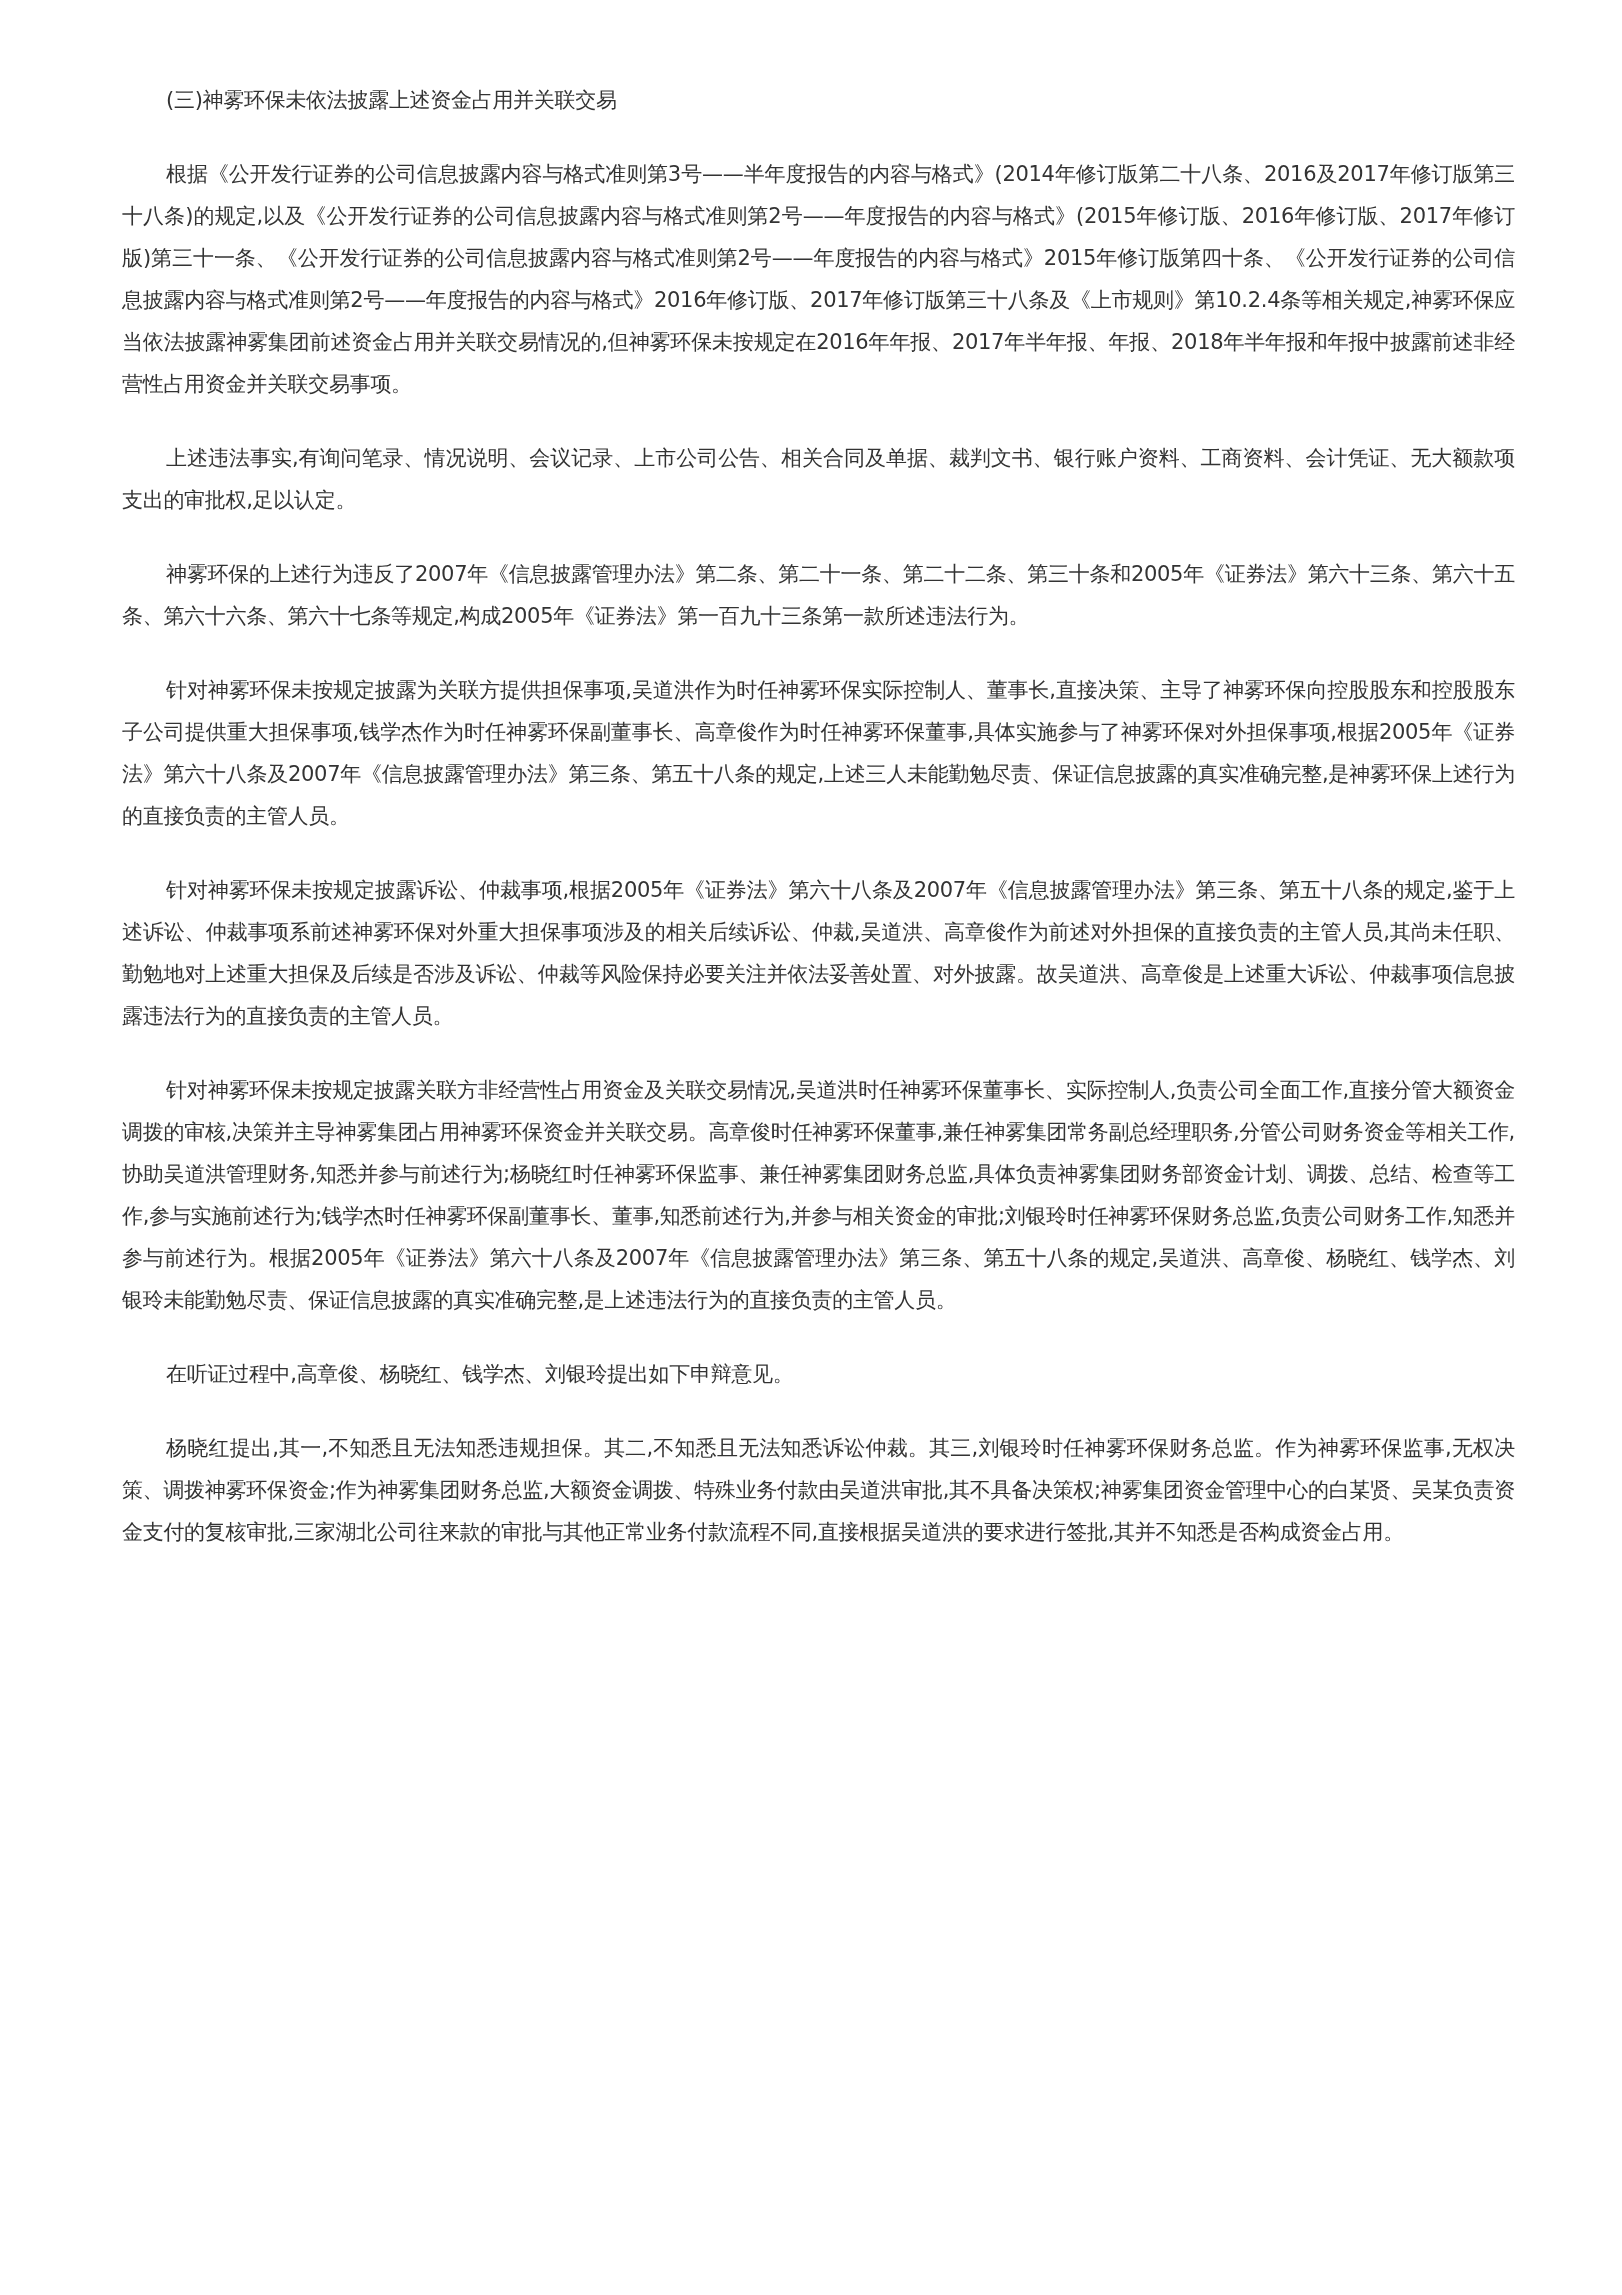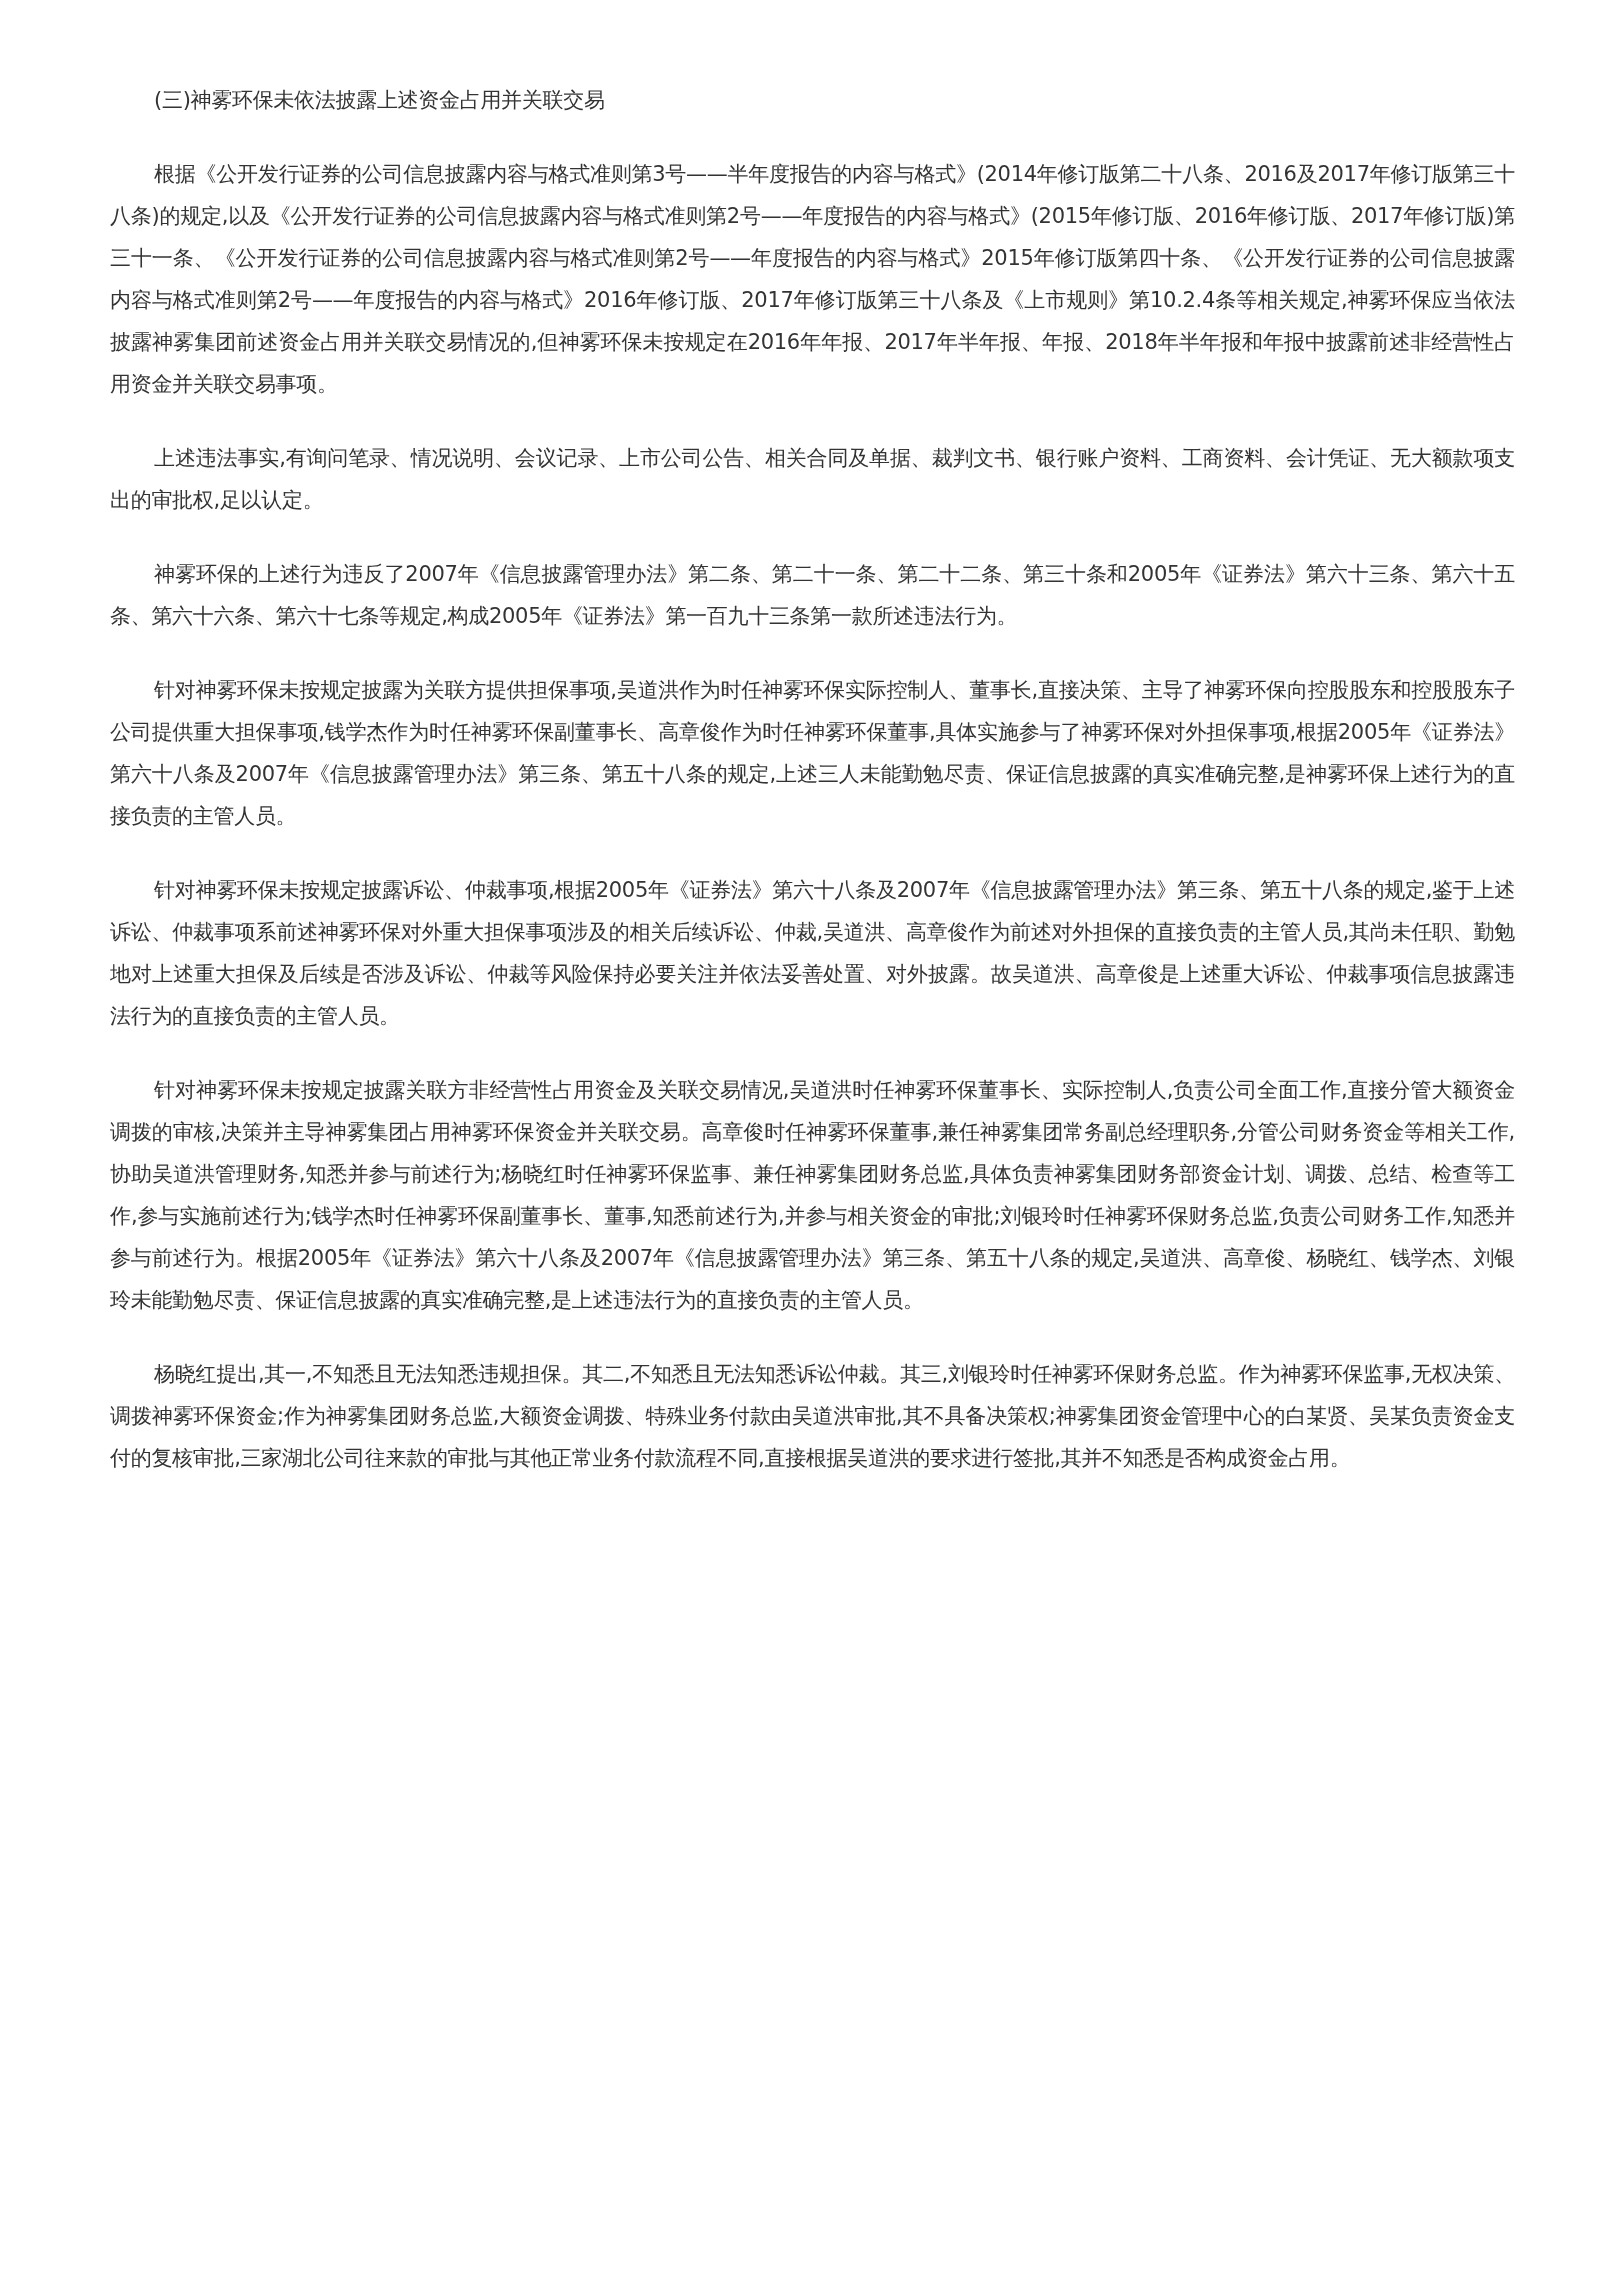--- a/index.html
+++ b/index.html
@@ -15,36 +15,37 @@
       font-family: "DejaVu Sans", "Liberation Sans", sans-serif;
       color: #333333;
     }
     .doc {
       position: absolute;
       left: 110px;
       top: 79px;
       width: 1405px;
     }
     .para {
-      margin: 0 0 32px 0;
+      margin: 0 0 32px 12px;
       font-size: 21px;
       line-height: 42px;
       text-indent: 2.1em;
       text-align: justify;
       letter-spacing: -0.3px;
       word-break: break-all;
     }
     .para:last-child { margin-bottom: 0; }
   </style>
 </head>
 <body>
 
 <div class="doc">
   <p class="para">(三)神雾环保未依法披露上述资金占用并关联交易</p>
   <p class="para">根据《公开发行证券的公司信息披露内容与格式准则第3号——半年度报告的内容与格式》(2014年修订版第二十八条、2016及2017年修订版第三十八条)的规定,以及《公开发行证券的公司信息披露内容与格式准则第2号——年度报告的内容与格式》(2015年修订版、2016年修订版、2017年修订版)第三十一条、《公开发行证券的公司信息披露内容与格式准则第2号——年度报告的内容与格式》2015年修订版第四十条、《公开发行证券的公司信息披露内容与格式准则第2号——年度报告的内容与格式》2016年修订版、2017年修订版第三十八条及《上市规则》第10.2.4条等相关规定,神雾环保应当依法披露神雾集团前述资金占用并关联交易情况的,但神雾环保未按规定在2016年年报、2017年半年报、年报、2018年半年报和年报中披露前述非经营性占用资金并关联交易事项。</p>
   <p class="para">上述违法事实,有询问笔录、情况说明、会议记录、上市公司公告、相关合同及单据、裁判文书、银行账户资料、工商资料、会计凭证、无大额款项支出的审批权,足以认定。</p>
   <p class="para">神雾环保的上述行为违反了2007年《信息披露管理办法》第二条、第二十一条、第二十二条、第三十条和2005年《证券法》第六十三条、第六十五条、第六十六条、第六十七条等规定,构成2005年《证券法》第一百九十三条第一款所述违法行为。</p>
   <p class="para">针对神雾环保未按规定披露为关联方提供担保事项,吴道洪作为时任神雾环保实际控制人、董事长,直接决策、主导了神雾环保向控股股东和控股股东子公司提供重大担保事项,钱学杰作为时任神雾环保副董事长、高章俊作为时任神雾环保董事,具体实施参与了神雾环保对外担保事项,根据2005年《证券法》第六十八条及2007年《信息披露管理办法》第三条、第五十八条的规定,上述三人未能勤勉尽责、保证信息披露的真实准确完整,是神雾环保上述行为的直接负责的主管人员。</p>
   <p class="para">针对神雾环保未按规定披露诉讼、仲裁事项,根据2005年《证券法》第六十八条及2007年《信息披露管理办法》第三条、第五十八条的规定,鉴于上述诉讼、仲裁事项系前述神雾环保对外重大担保事项涉及的相关后续诉讼、仲裁,吴道洪、高章俊作为前述对外担保的直接负责的主管人员,其尚未任职、勤勉地对上述重大担保及后续是否涉及诉讼、仲裁等风险保持必要关注并依法妥善处置、对外披露。故吴道洪、高章俊是上述重大诉讼、仲裁事项信息披露违法行为的直接负责的主管人员。</p>
   <p class="para">针对神雾环保未按规定披露关联方非经营性占用资金及关联交易情况,吴道洪时任神雾环保董事长、实际控制人,负责公司全面工作,直接分管大额资金调拨的审核,决策并主导神雾集团占用神雾环保资金并关联交易。高章俊时任神雾环保董事,兼任神雾集团常务副总经理职务,分管公司财务资金等相关工作,协助吴道洪管理财务,知悉并参与前述行为;杨晓红时任神雾环保监事、兼任神雾集团财务总监,具体负责神雾集团财务部资金计划、调拨、总结、检查等工作,参与实施前述行为;钱学杰时任神雾环保副董事长、董事,知悉前述行为,并参与相关资金的审批;刘银玲时任神雾环保财务总监,负责公司财务工作,知悉并参与前述行为。根据2005年《证券法》第六十八条及2007年《信息披露管理办法》第三条、第五十八条的规定,吴道洪、高章俊、杨晓红、钱学杰、刘银玲未能勤勉尽责、保证信息披露的真实准确完整,是上述违法行为的直接负责的主管人员。</p>
+  <p class="para">在听证过程中,高章俊、杨晓红、钱学杰、刘银玲提出如下申辩意见。</p>
   <p class="para">杨晓红提出,其一,不知悉且无法知悉违规担保。其二,不知悉且无法知悉诉讼仲裁。其三,刘银玲时任神雾环保财务总监。作为神雾环保监事,无权决策、调拨神雾环保资金;作为神雾集团财务总监,大额资金调拨、特殊业务付款由吴道洪审批,其不具备决策权;神雾集团资金管理中心的白某贤、吴某负责资金支付的复核审批,三家湖北公司往来款的审批与其他正常业务付款流程不同,直接根据吴道洪的要求进行签批,其并不知悉是否构成资金占用。</p>
 </div>
 
 
 </body></html>

